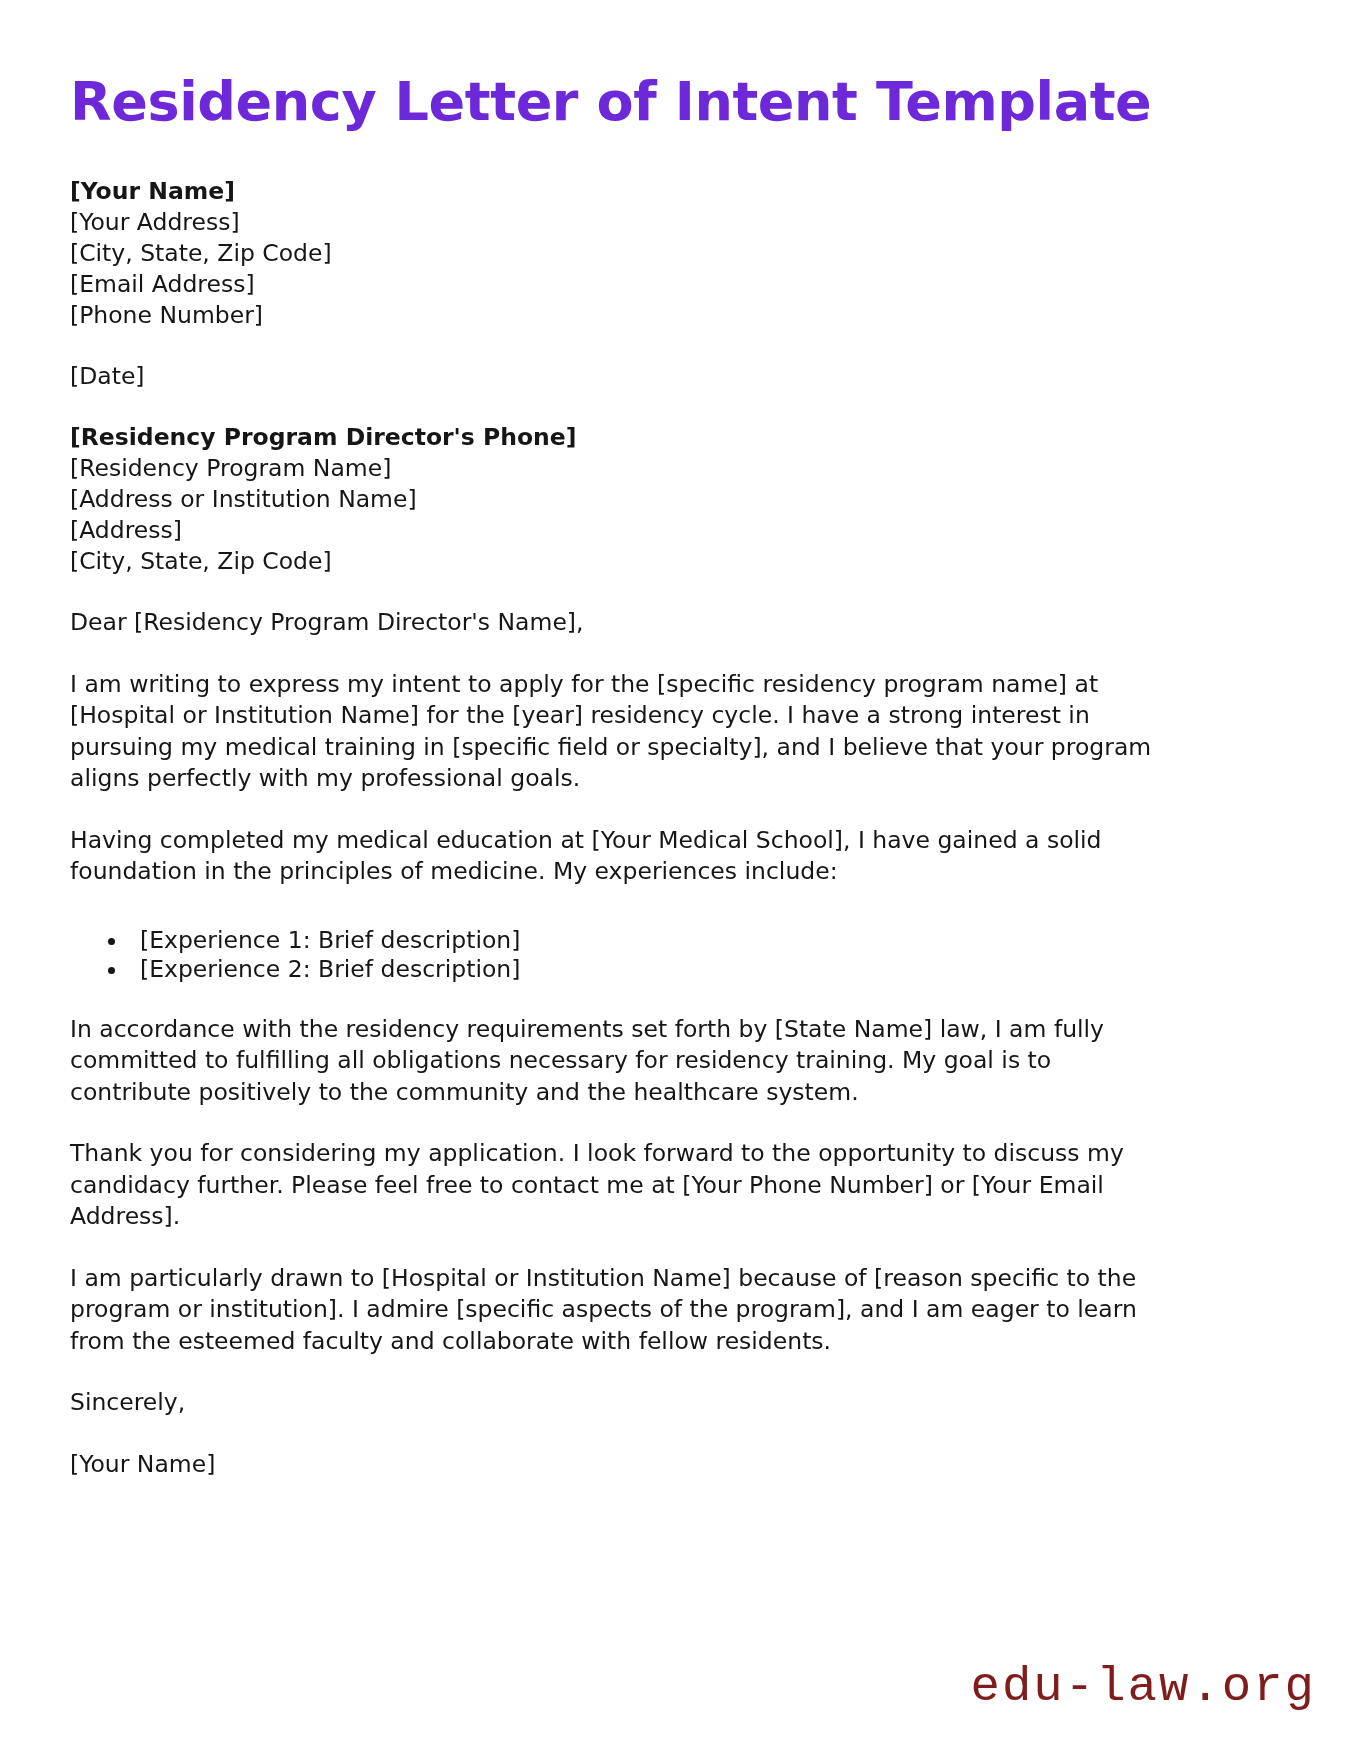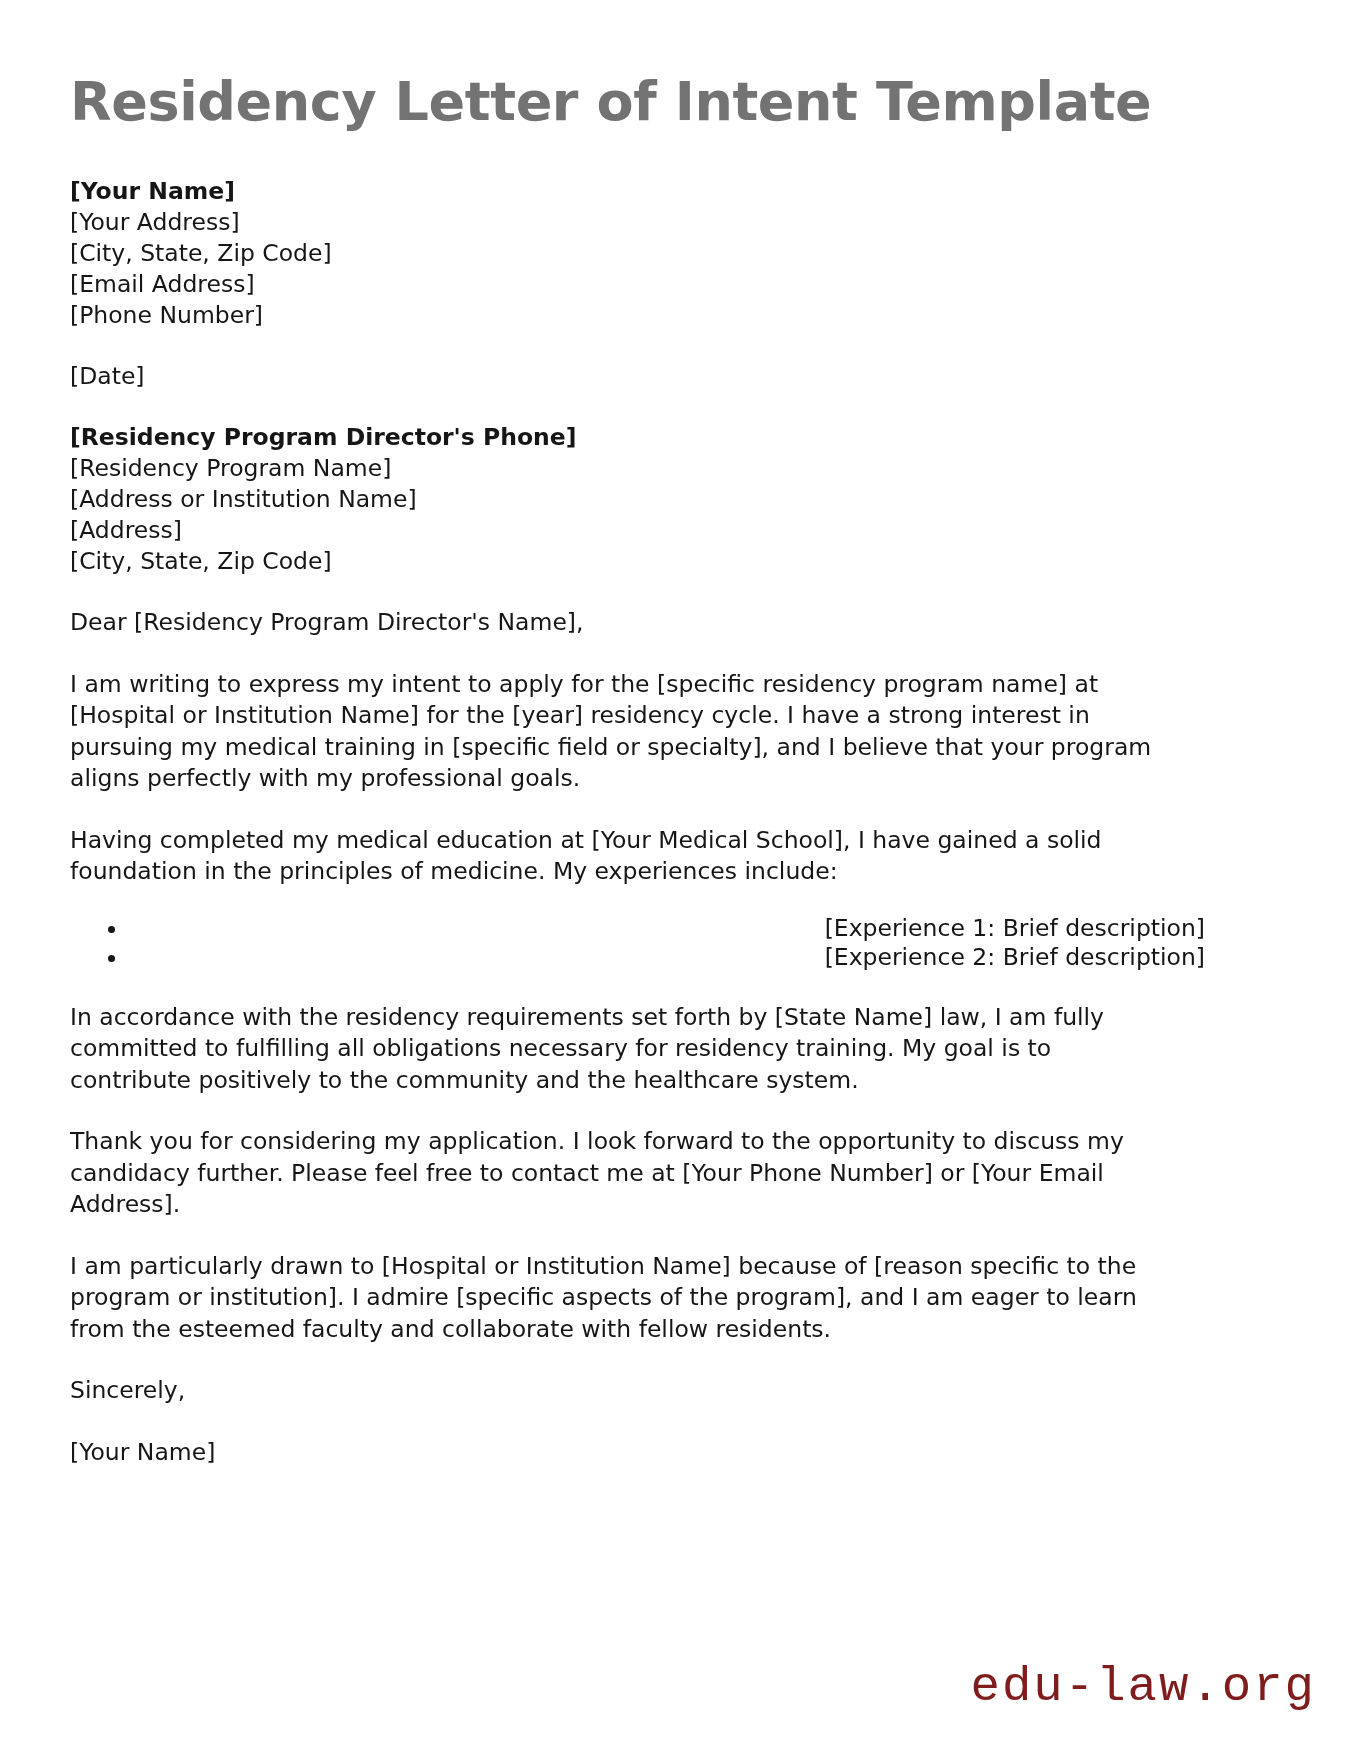--- a/index.html
+++ b/index.html
@@ -34,21 +34,21 @@
     top: 72px;
     width: 1135px;
   }
 
   .doc-title {
     font-family: "DejaVu Sans", "Liberation Sans", sans-serif;
     font-weight: bold;
     font-size: 54px;
     line-height: 1.12;
     letter-spacing: -0.4px;
-    color: #737373;
+    color: #6d28d9;
     margin: 0 0 44px 0;
     white-space: nowrap;
   }
 
   .block {
     margin: 0 0 30px 0;
   }
 
   .line {
     font-size: 23.5px;
@@ -63,28 +63,27 @@
 
   .para {
     font-size: 23.5px;
     line-height: 31.5px;
     color: #161616;
     margin: 0 0 30px 0;
     max-width: 1100px;
   }
 
   .para.tight {
-    margin-bottom: 26px;
+    margin-bottom: 38px;
   }
 
   ul.bullets {
     list-style: none;
     margin: 0 0 30px 0;
     padding: 0;
-    text-align: right;
   }
 
   ul.bullets li {
     position: relative;
     font-size: 23.5px;
     line-height: 29px;
     color: #161616;
     padding-left: 70px;
     white-space: nowrap;
   }

